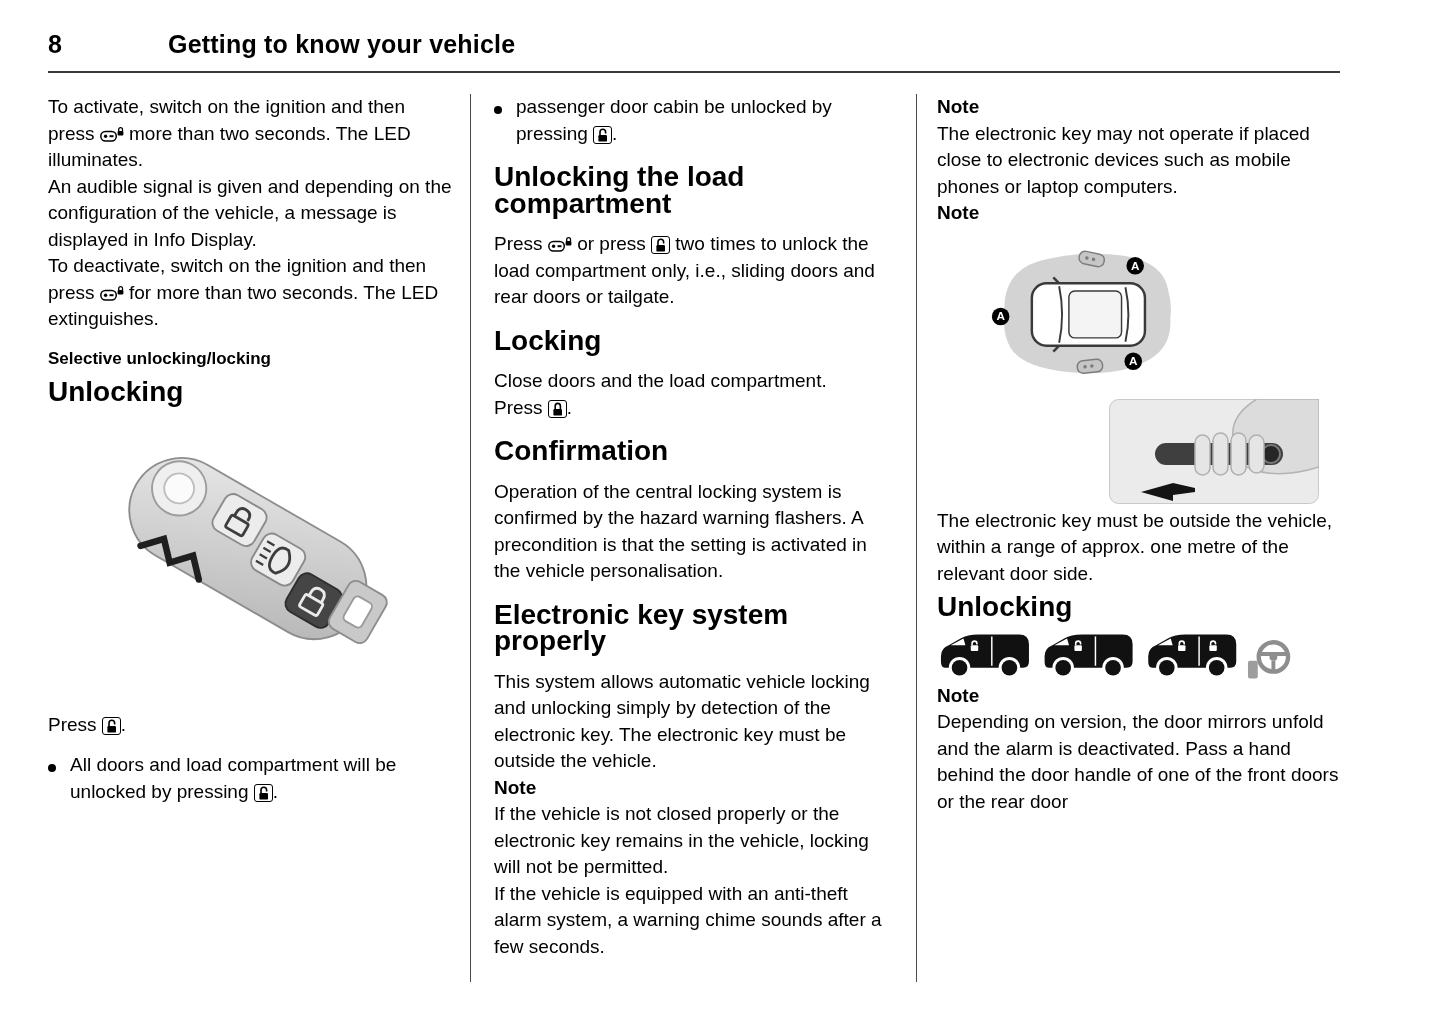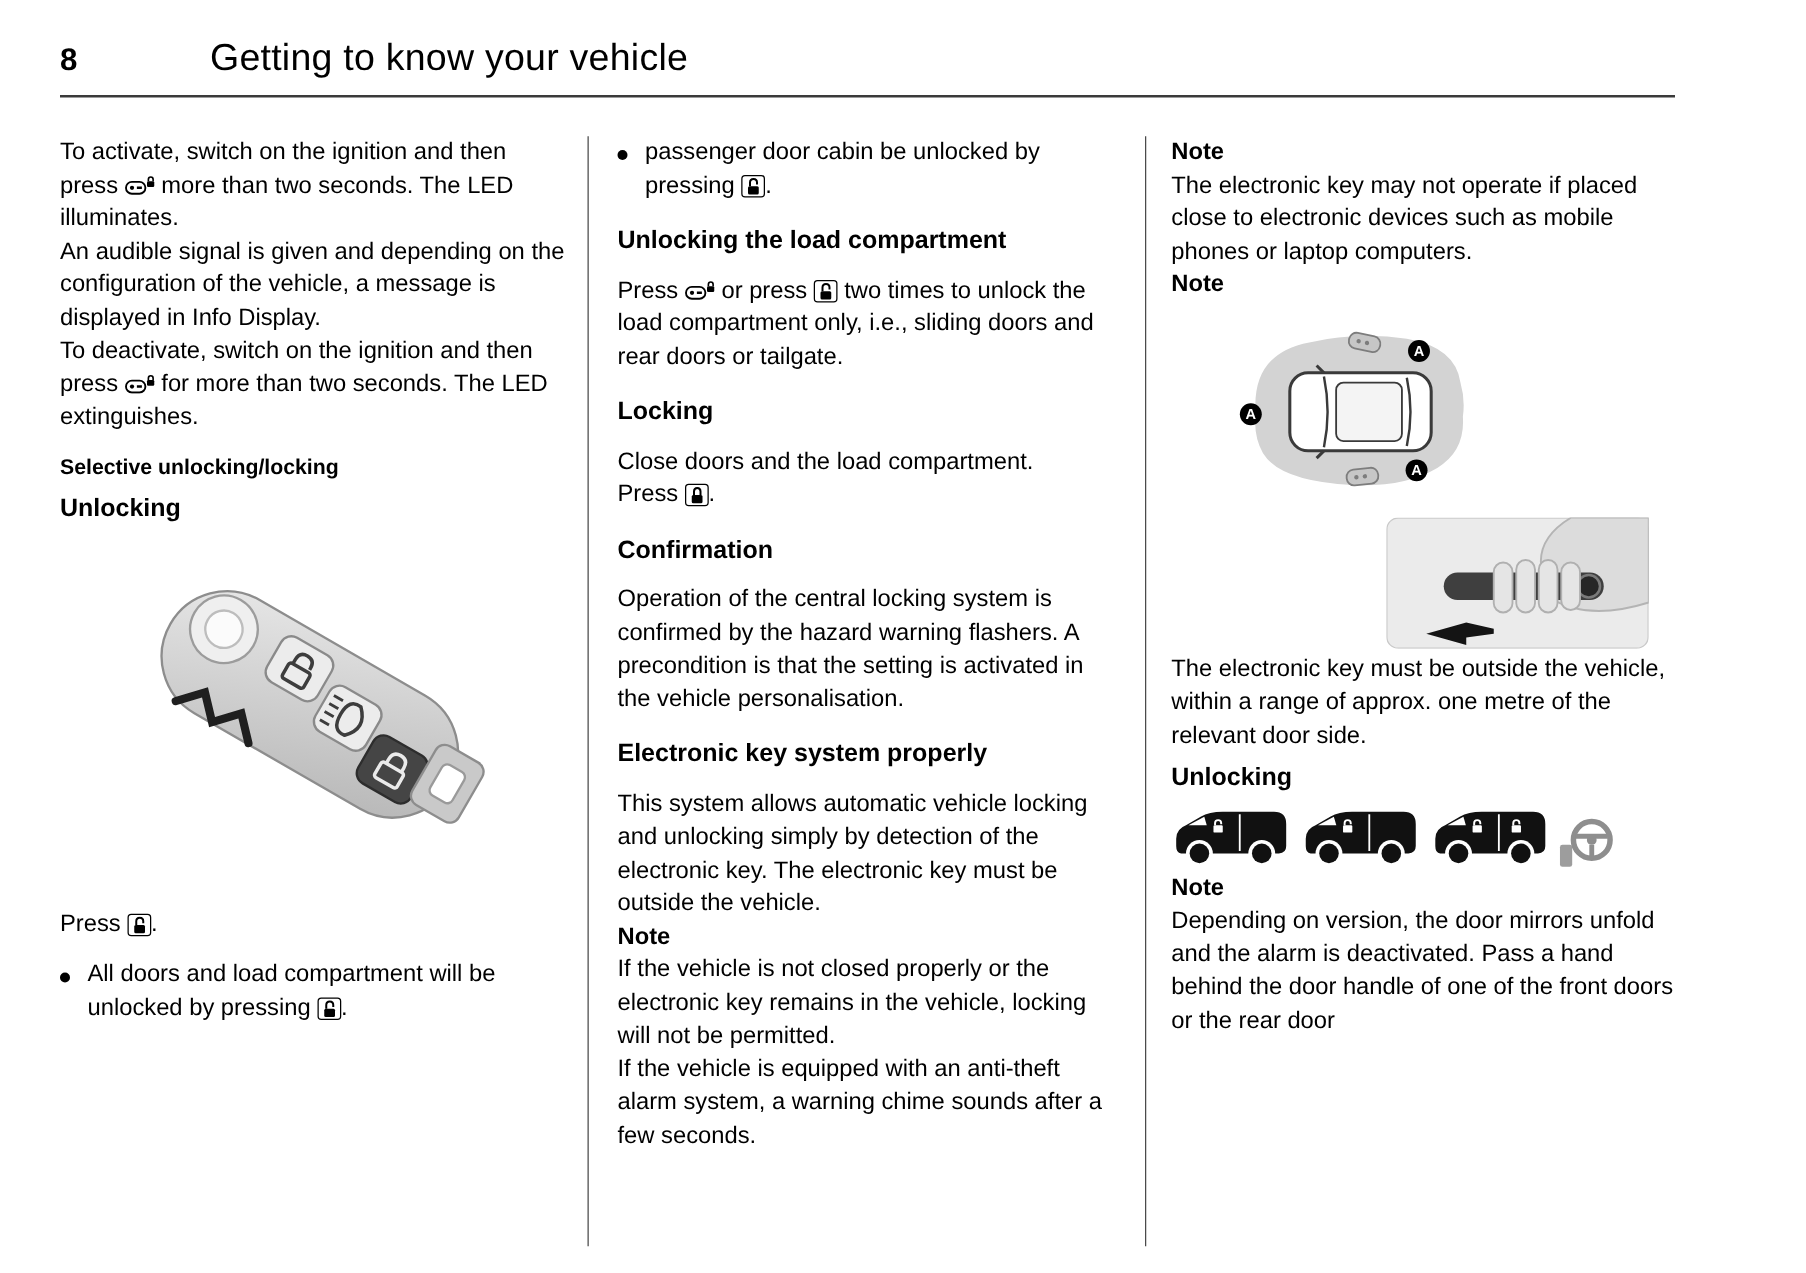--- a/index.html
+++ b/index.html
@@ -16,34 +16,34 @@
     padding: 30px 0 0 48px;
     box-sizing: border-box;
   }
   .header {
     width: 1292px;
     display: flex; align-items: baseline;
     border-bottom: 2px solid #3a3a3a;
     padding-bottom: 12px;
   }
   .page-num { font-size: 25px; font-weight: bold; width: 120px; flex: none; }
-  .page-title { font-size: 30px; font-weight: normal; letter-spacing: 0.2px; }
-
-  .columns { display: flex; align-items: flex-start; margin-top: 31px; }
+  .page-title { font-size: 25px; font-weight: bold; letter-spacing: 0.2px; }
+
+  .columns { display: flex; align-items: flex-start; margin-top: 21px; }
   .col { font-size: 19px; line-height: 26.5px; }
   .col1 { width: 407px; flex: none; }
   .col2 { width: 401px; flex: none; margin-left: 23px; }
   .col3 { width: 402px; flex: none; margin-left: 20px; }
   .vdiv { width: 1px; height: 888px; background: #4a4a4a; flex: none; }
   .vdiv-1 { margin-left: 15px; }
   .vdiv-2 { margin-left: 21px; }
 
   p { margin: 0; }
   .section-heading { font-size: 17px; font-weight: bold; margin-top: 13px; }
-  .sub-heading { font-size: 20px; font-weight: bold; margin-top: 7px; }
+  .sub-heading { font-size: 28px; font-weight: bold; margin-top: 7px; }
   .sub-heading.spaced { margin-top: 17px; margin-bottom: 14px; }
   .bold { font-weight: bold; }
 
   .bullet { display: flex; margin-top: 14px; }
   .bullet.first { margin-top: 0; }
   .bullet .dot { flex: none; width: 22px; padding-top: 1px; }
   .bullet .dot::before {
     content: ""; display: inline-block;
     width: 8px; height: 8px; border-radius: 50%; background: #000;
   }

